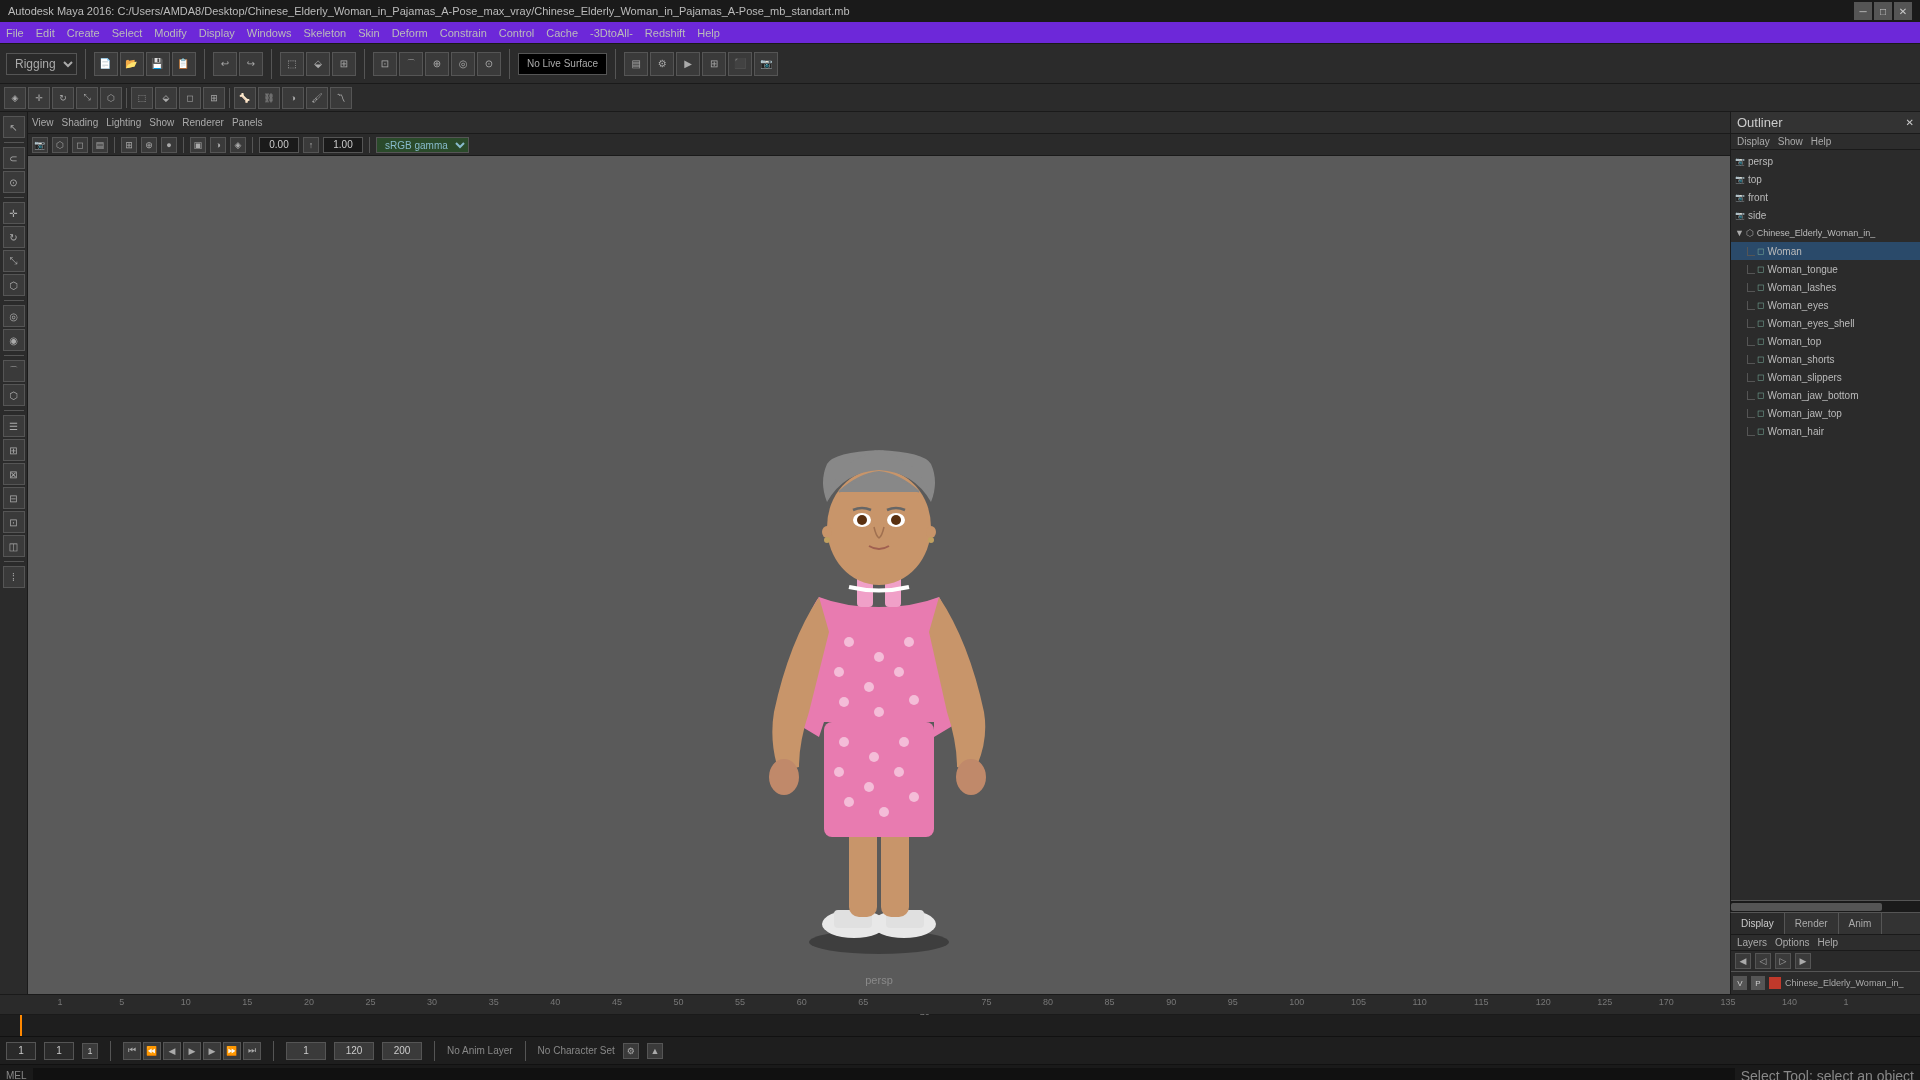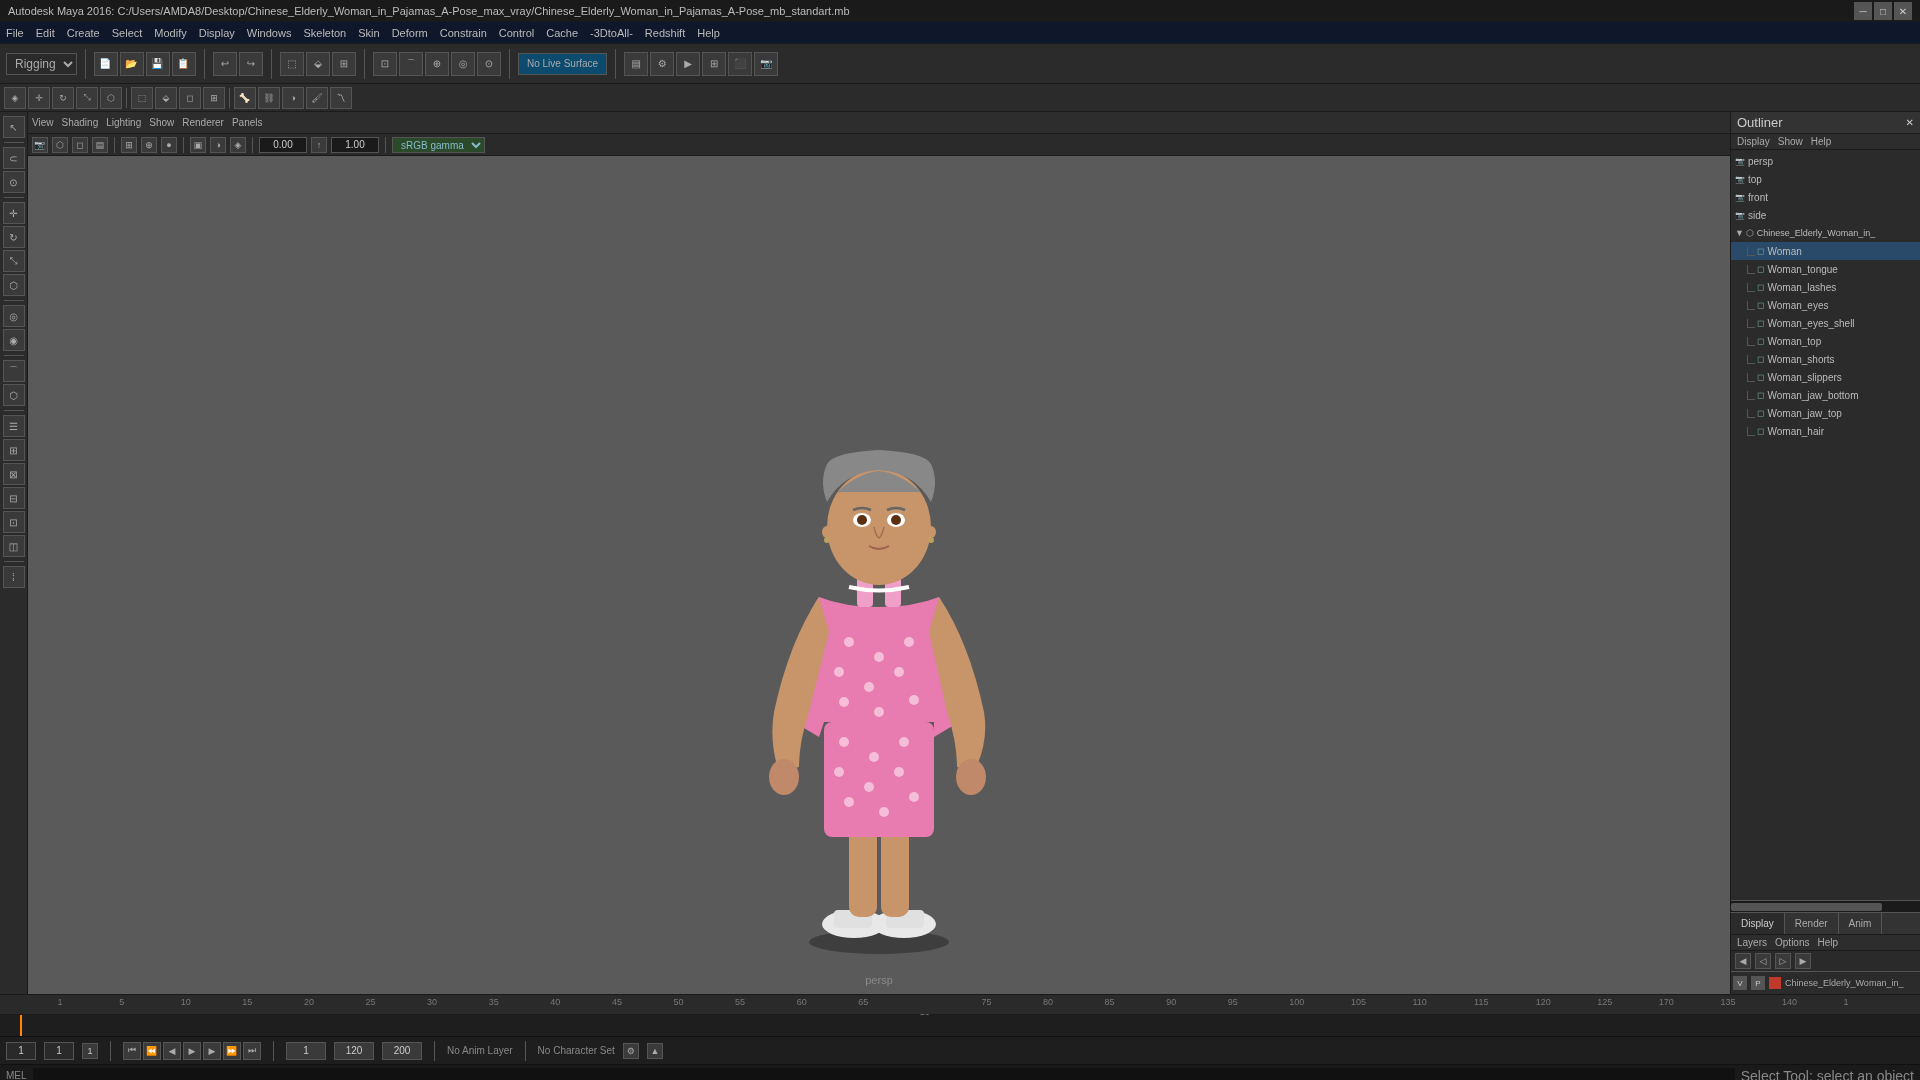--- a/index.html
+++ b/index.html
@@ -9,21 +9,21 @@
     #title-bar {
       width: 100%; height: 22px; background: #1a1a1a; display: flex; align-items: center;
       padding: 0 8px; color: #bbb; font-size: 11px; position: relative;
     }
     #title-bar .title-text { flex: 1; }
     #title-bar .win-buttons { display: flex; gap: 2px; }
     #title-bar .win-btn { width: 18px; height: 18px; background: #555; color: #ccc; font-size: 10px; display: flex; align-items: center; justify-content: center; cursor: pointer; }
 
     
     #menu-bar {
-      width: 100%; height: 22px; background: #0f172a; display: flex; align-items: center;
+      width: 100%; height: 22px; background: #6d28d9; display: flex; align-items: center;
       padding: 0 6px; gap: 12px; border-bottom: 1px solid #1a1a1a;
     }
     #menu-bar span { color: #bbb; cursor: pointer; font-size: 11px; }
 
     
     #left-toolbar {
       width: 28px; background: #2b2b2b; border-right: 1px solid #1a1a1a;
       display: flex; flex-direction: column; align-items: center; padding-top: 4px; gap: 2px;
     }
     .tool-btn {
@@ -42,21 +42,21 @@
     }
     #viewport-toolbar span { cursor: pointer; }
 
     
     #viewport-subtoolbar {
       height: 22px; background: #2a2a2a; display: flex; align-items: center; padding: 0 4px; gap: 4px;
       border-bottom: 1px solid #1a1a1a; font-size: 10px; color: #aaa;
     }
     .vp-icon { width: 16px; height: 16px; background: #3a3a3a; border: 1px solid #555; display: flex; align-items: center; justify-content: center; font-size: 9px; cursor: pointer; }
     .vp-sep { width: 1px; height: 16px; background: #555; margin: 0 2px; }
-    .vp-input { width: 48px; height: 16px; background: #1a1a1a; border: 1px solid #555; color: #ccc; font-size: 10px; text-align: center; }
+    .vp-input { width: 40px; height: 16px; background: #1a1a1a; border: 1px solid #555; color: #ccc; font-size: 10px; text-align: center; }
     .vp-dropdown { background: #2a4a2a; border: 1px solid #555; color: #8bc; padding: 1px 4px; font-size: 10px; cursor: pointer; height: 16px; }
 
     
     #viewport-3d {
       flex: 1; background: #5a5a5a; position: relative; display: flex; align-items: center; justify-content: center;
       overflow: hidden;
     }
     #viewport-label {
       position: absolute; bottom: 8px; left: 50%; transform: translateX(-50%);
       color: #8a8a8a; font-size: 11px;
@@ -122,21 +122,21 @@
 
     
     #main-toolbar {
       width: 100%; height: 40px; background: #2b2b2b; display: flex; align-items: center;
       padding: 0 6px; gap: 4px; border-bottom: 1px solid #1a1a1a;
     }
     .tb-group { display: flex; align-items: center; gap: 2px; }
     .tb-sep { width: 1px; height: 30px; background: #555; margin: 0 4px; }
     .tb-btn { width: 24px; height: 24px; background: #3a3a3a; border: 1px solid #555; display: flex; align-items: center; justify-content: center; font-size: 10px; color: #aaa; cursor: pointer; }
     .tb-dropdown { background: #2a2a2a; border: 1px solid #555; color: #aaa; font-size: 12px; padding: 2px 4px; height: 22px; cursor: pointer; }
-    .live-surface-btn { background: #0c4a6e; border: 1px solid #555; color: #aaa; font-size: 10px; padding: 2px 8px; height: 22px; cursor: pointer; }
+    .live-surface-btn { background: #000000; border: 1px solid #555; color: #aaa; font-size: 10px; padding: 2px 8px; height: 22px; cursor: pointer; }
 
     
     #shelf-toolbar {
       width: 100%; height: 28px; background: #2b2b2b; display: flex; align-items: center;
       padding: 0 4px; gap: 2px; border-bottom: 1px solid #1a1a1a;
     }
     .shelf-btn { width: 22px; height: 22px; background: #3a3a3a; border: 1px solid #555; display: flex; align-items: center; justify-content: center; font-size: 9px; color: #aaa; cursor: pointer; }
     .shelf-sep { width: 1px; height: 20px; background: #555; margin: 0 2px; }
 
     

